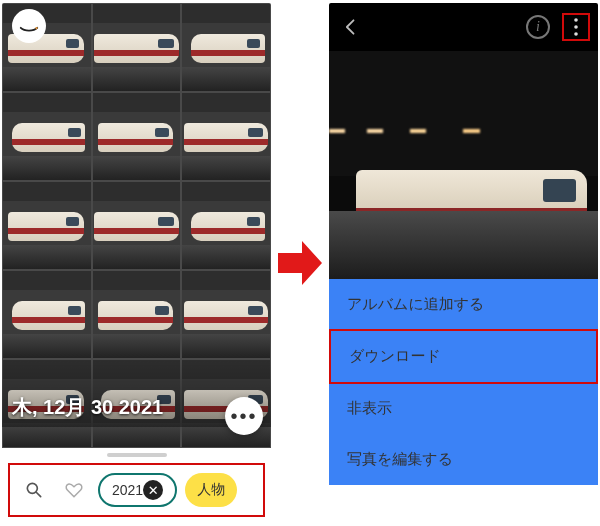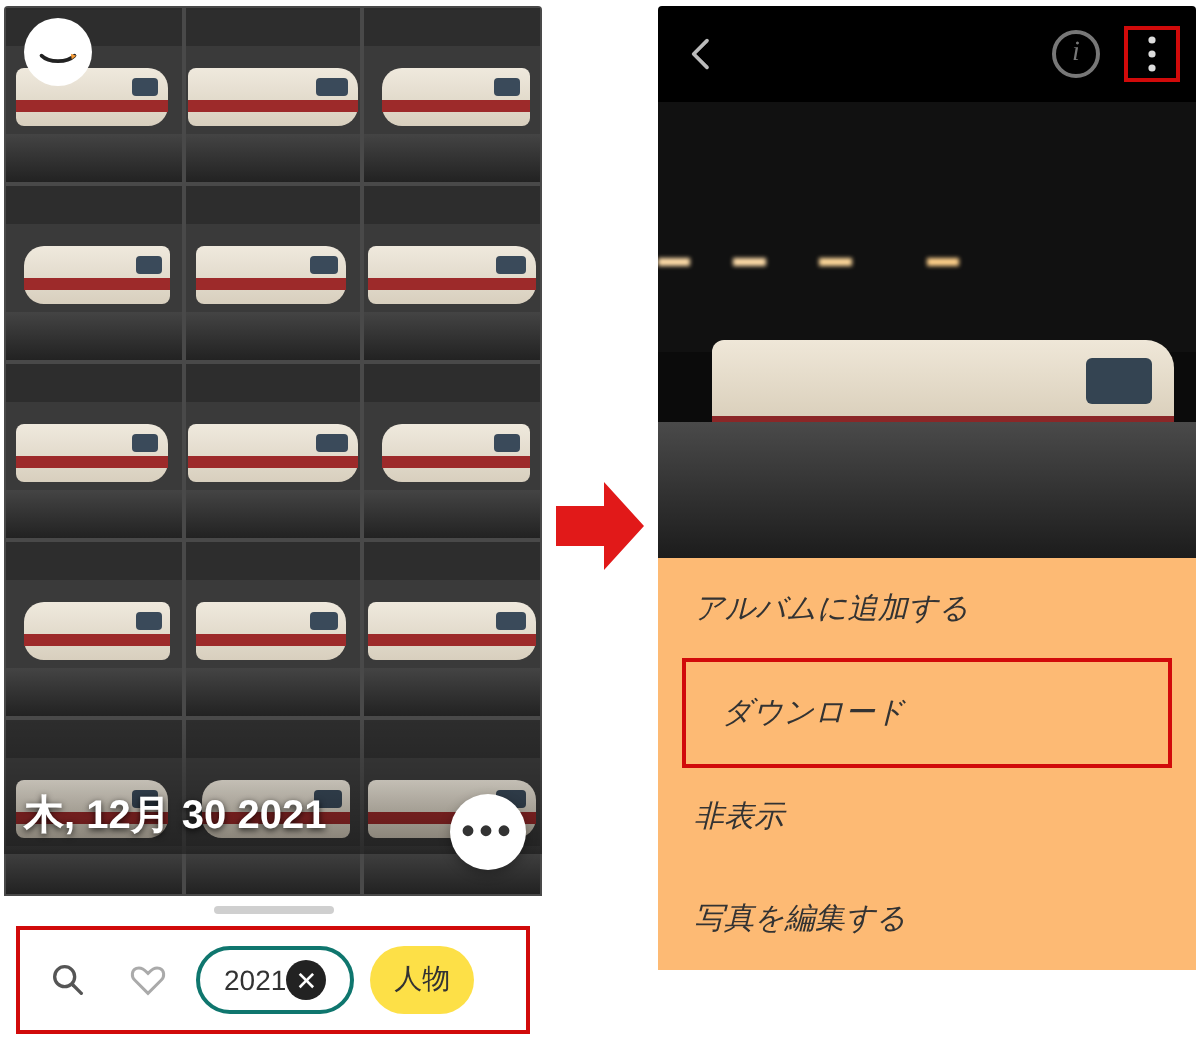--- a/index.html
+++ b/index.html
@@ -149,30 +149,30 @@
     height: 228px; position:relative; overflow:hidden; background:#0b0b0b;
   }
   .viewer .photo .ceil { position:absolute; top:0;left:0;right:0;height:55%; background:#111; }
   .viewer .photo .plat { position:absolute; bottom:0;left:0;right:0;height:30%; background:linear-gradient(#4a4a4a,#1c1c1c); }
   .viewer .photo .lights { position:absolute; top:34%; left:0; right:0; height:4px; background:linear-gradient(90deg,#ffdca8 0 6%,transparent 6% 14%,#ffdca8 14% 20%,transparent 20% 30%,#ffd89a 30% 36%,transparent 36% 50%,#ffd08a 50% 56%,transparent 56% 100%); filter:blur(1px);}
   .viewer .photo .bigtrain { position:absolute; top:52%; left:10%; right:4%; height:30%; background:linear-gradient(#efe7d8,#cbbfa7); border-radius:6px 14px 14px 6px; }
   .viewer .photo .bigtrain::before { content:""; position:absolute;left:0;right:0;top:56%;height:18%;background:#8b2727;}
   .viewer .photo .bigtrain::after { content:""; position:absolute;right:5%;top:14%;width:14%;height:34%;background:#344452;border-radius:3px;}
 
   .menu {
-    background:#fdba74; width:100%;font-style:italic;
+    background:#3b82f6; width:100%;
   }
   .menu .item {
     padding: 16px 18px;
     font-size: 15px;
     color:#333;
   }
   .menu .item.highlight {
     border: 2.5px solid #d10a0a;
-    margin: -1px 12px;
+    margin: -1px 0;
   }
 </style>
 </head>
 <body>
 
 <div class="container">
 
   <div class="phone phone-left">
     <div class="photo-grid">
       <div class="thumb">

